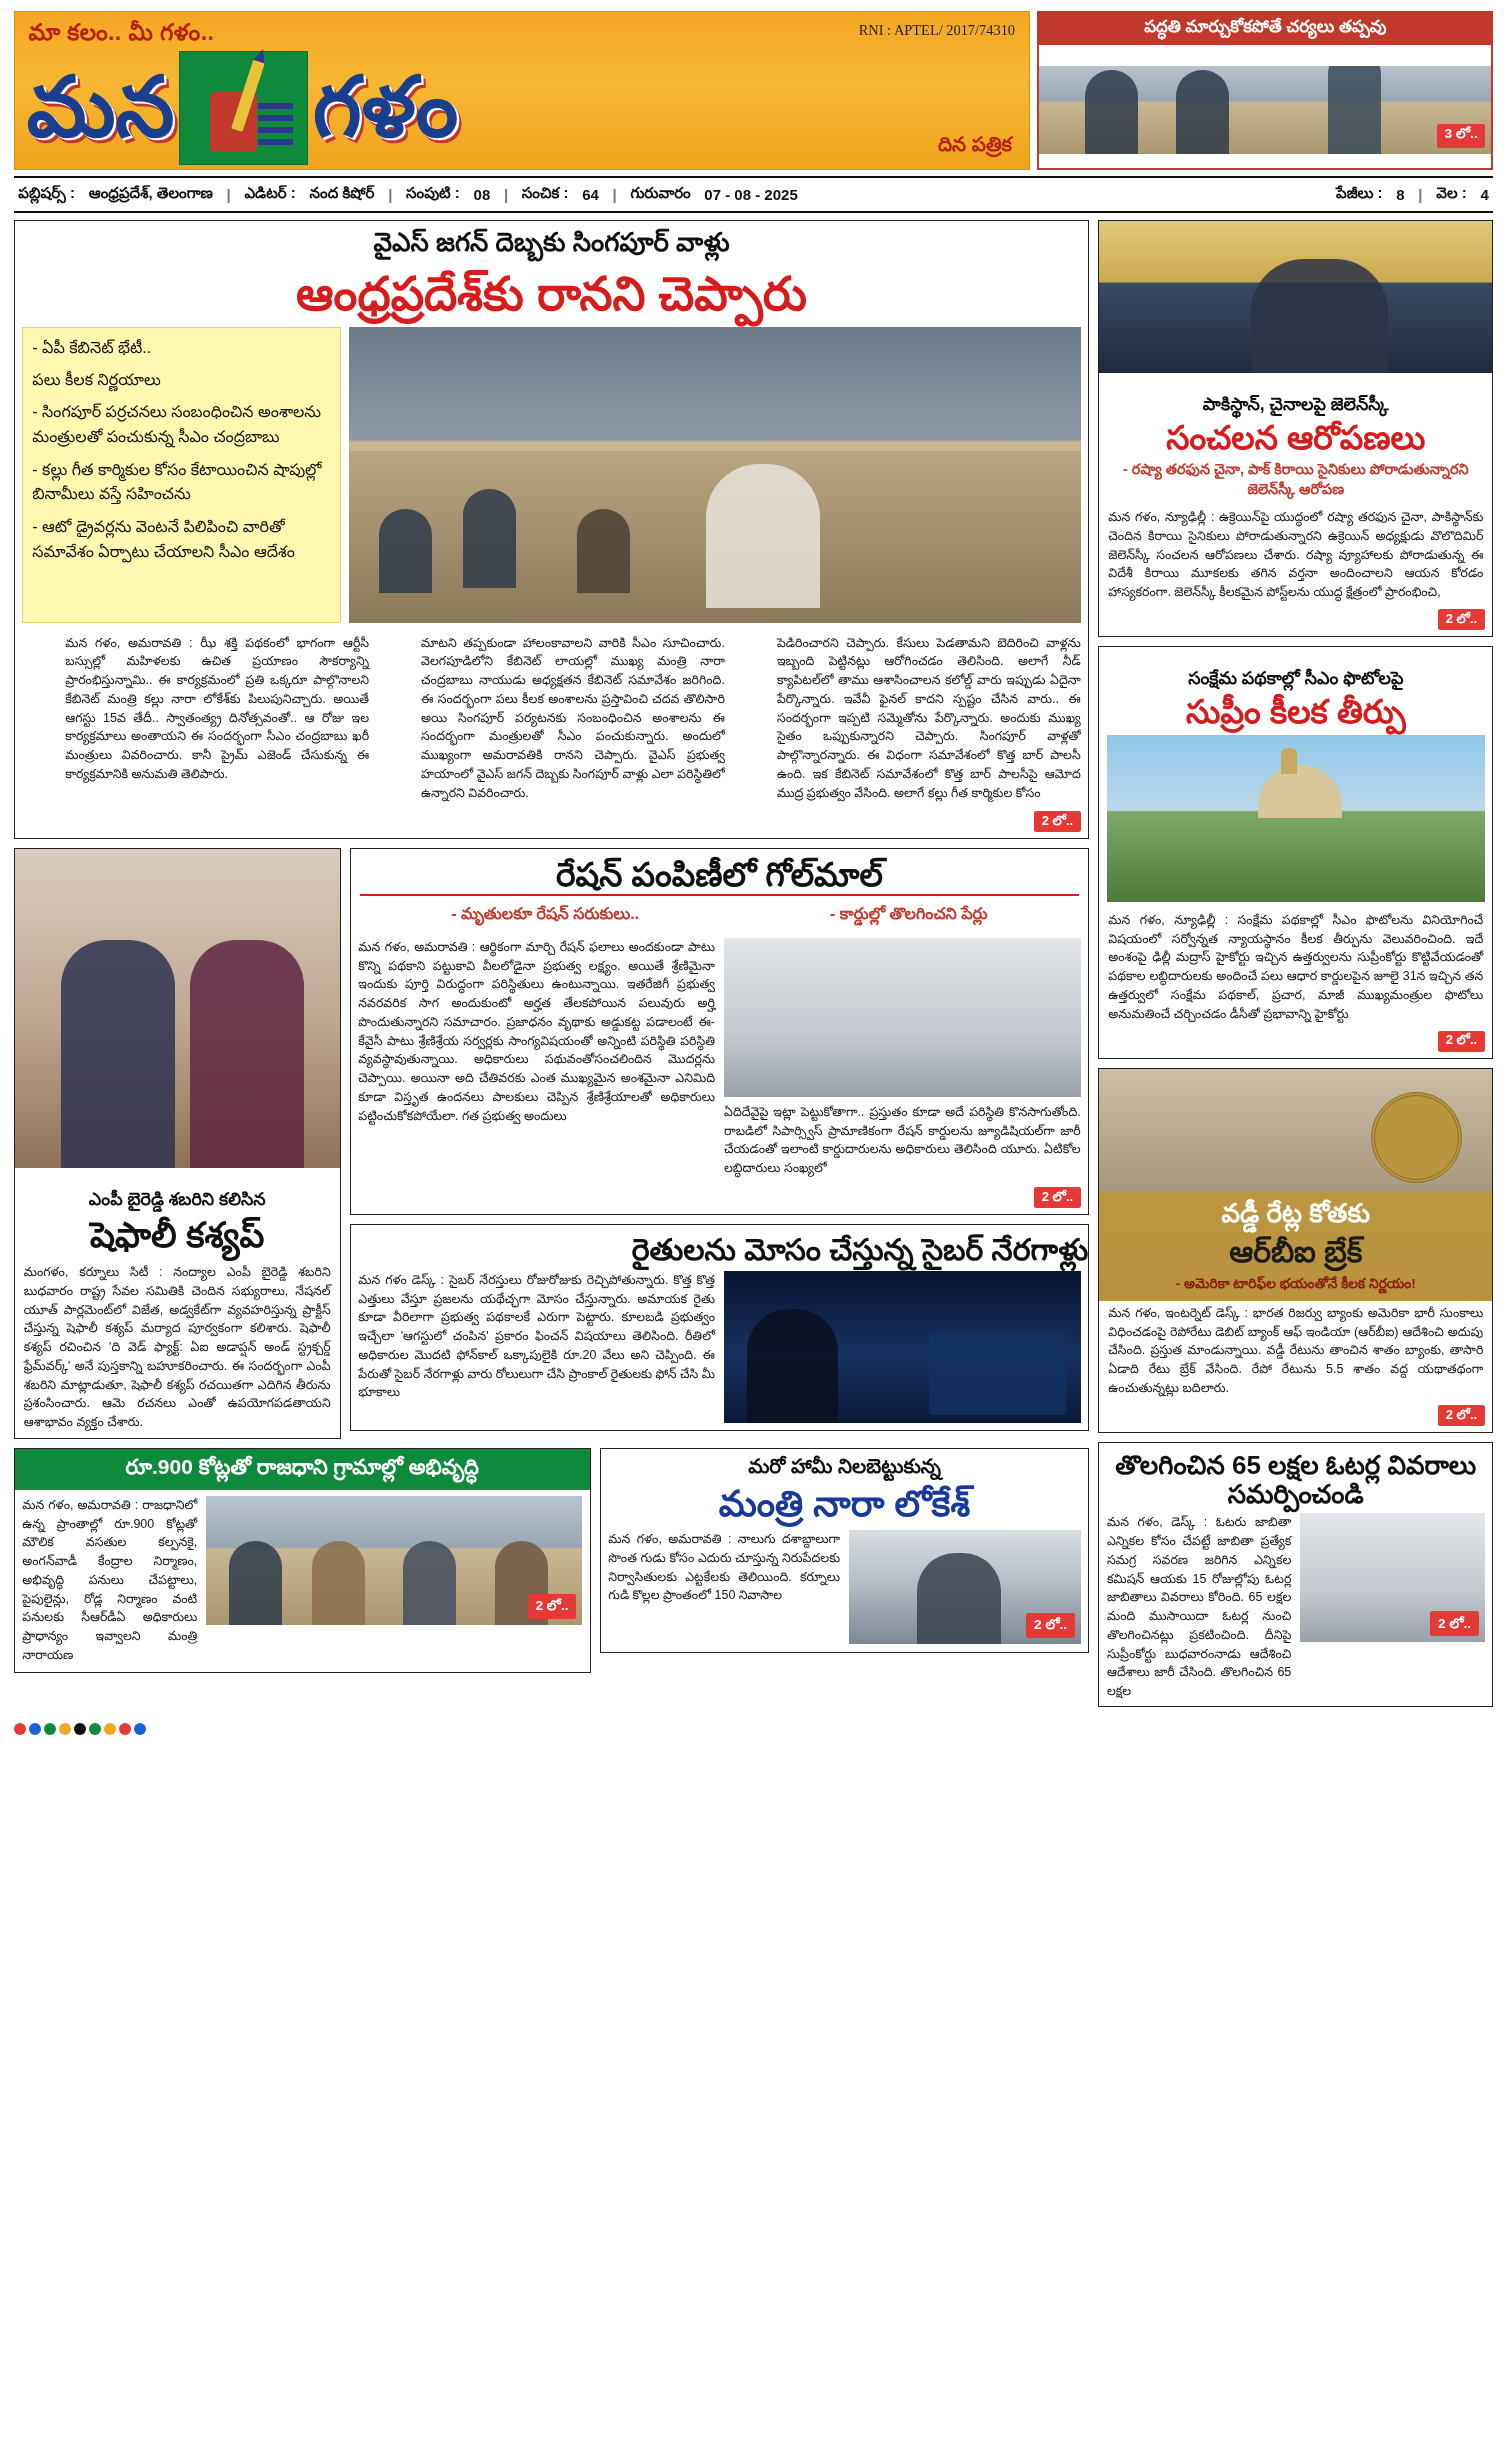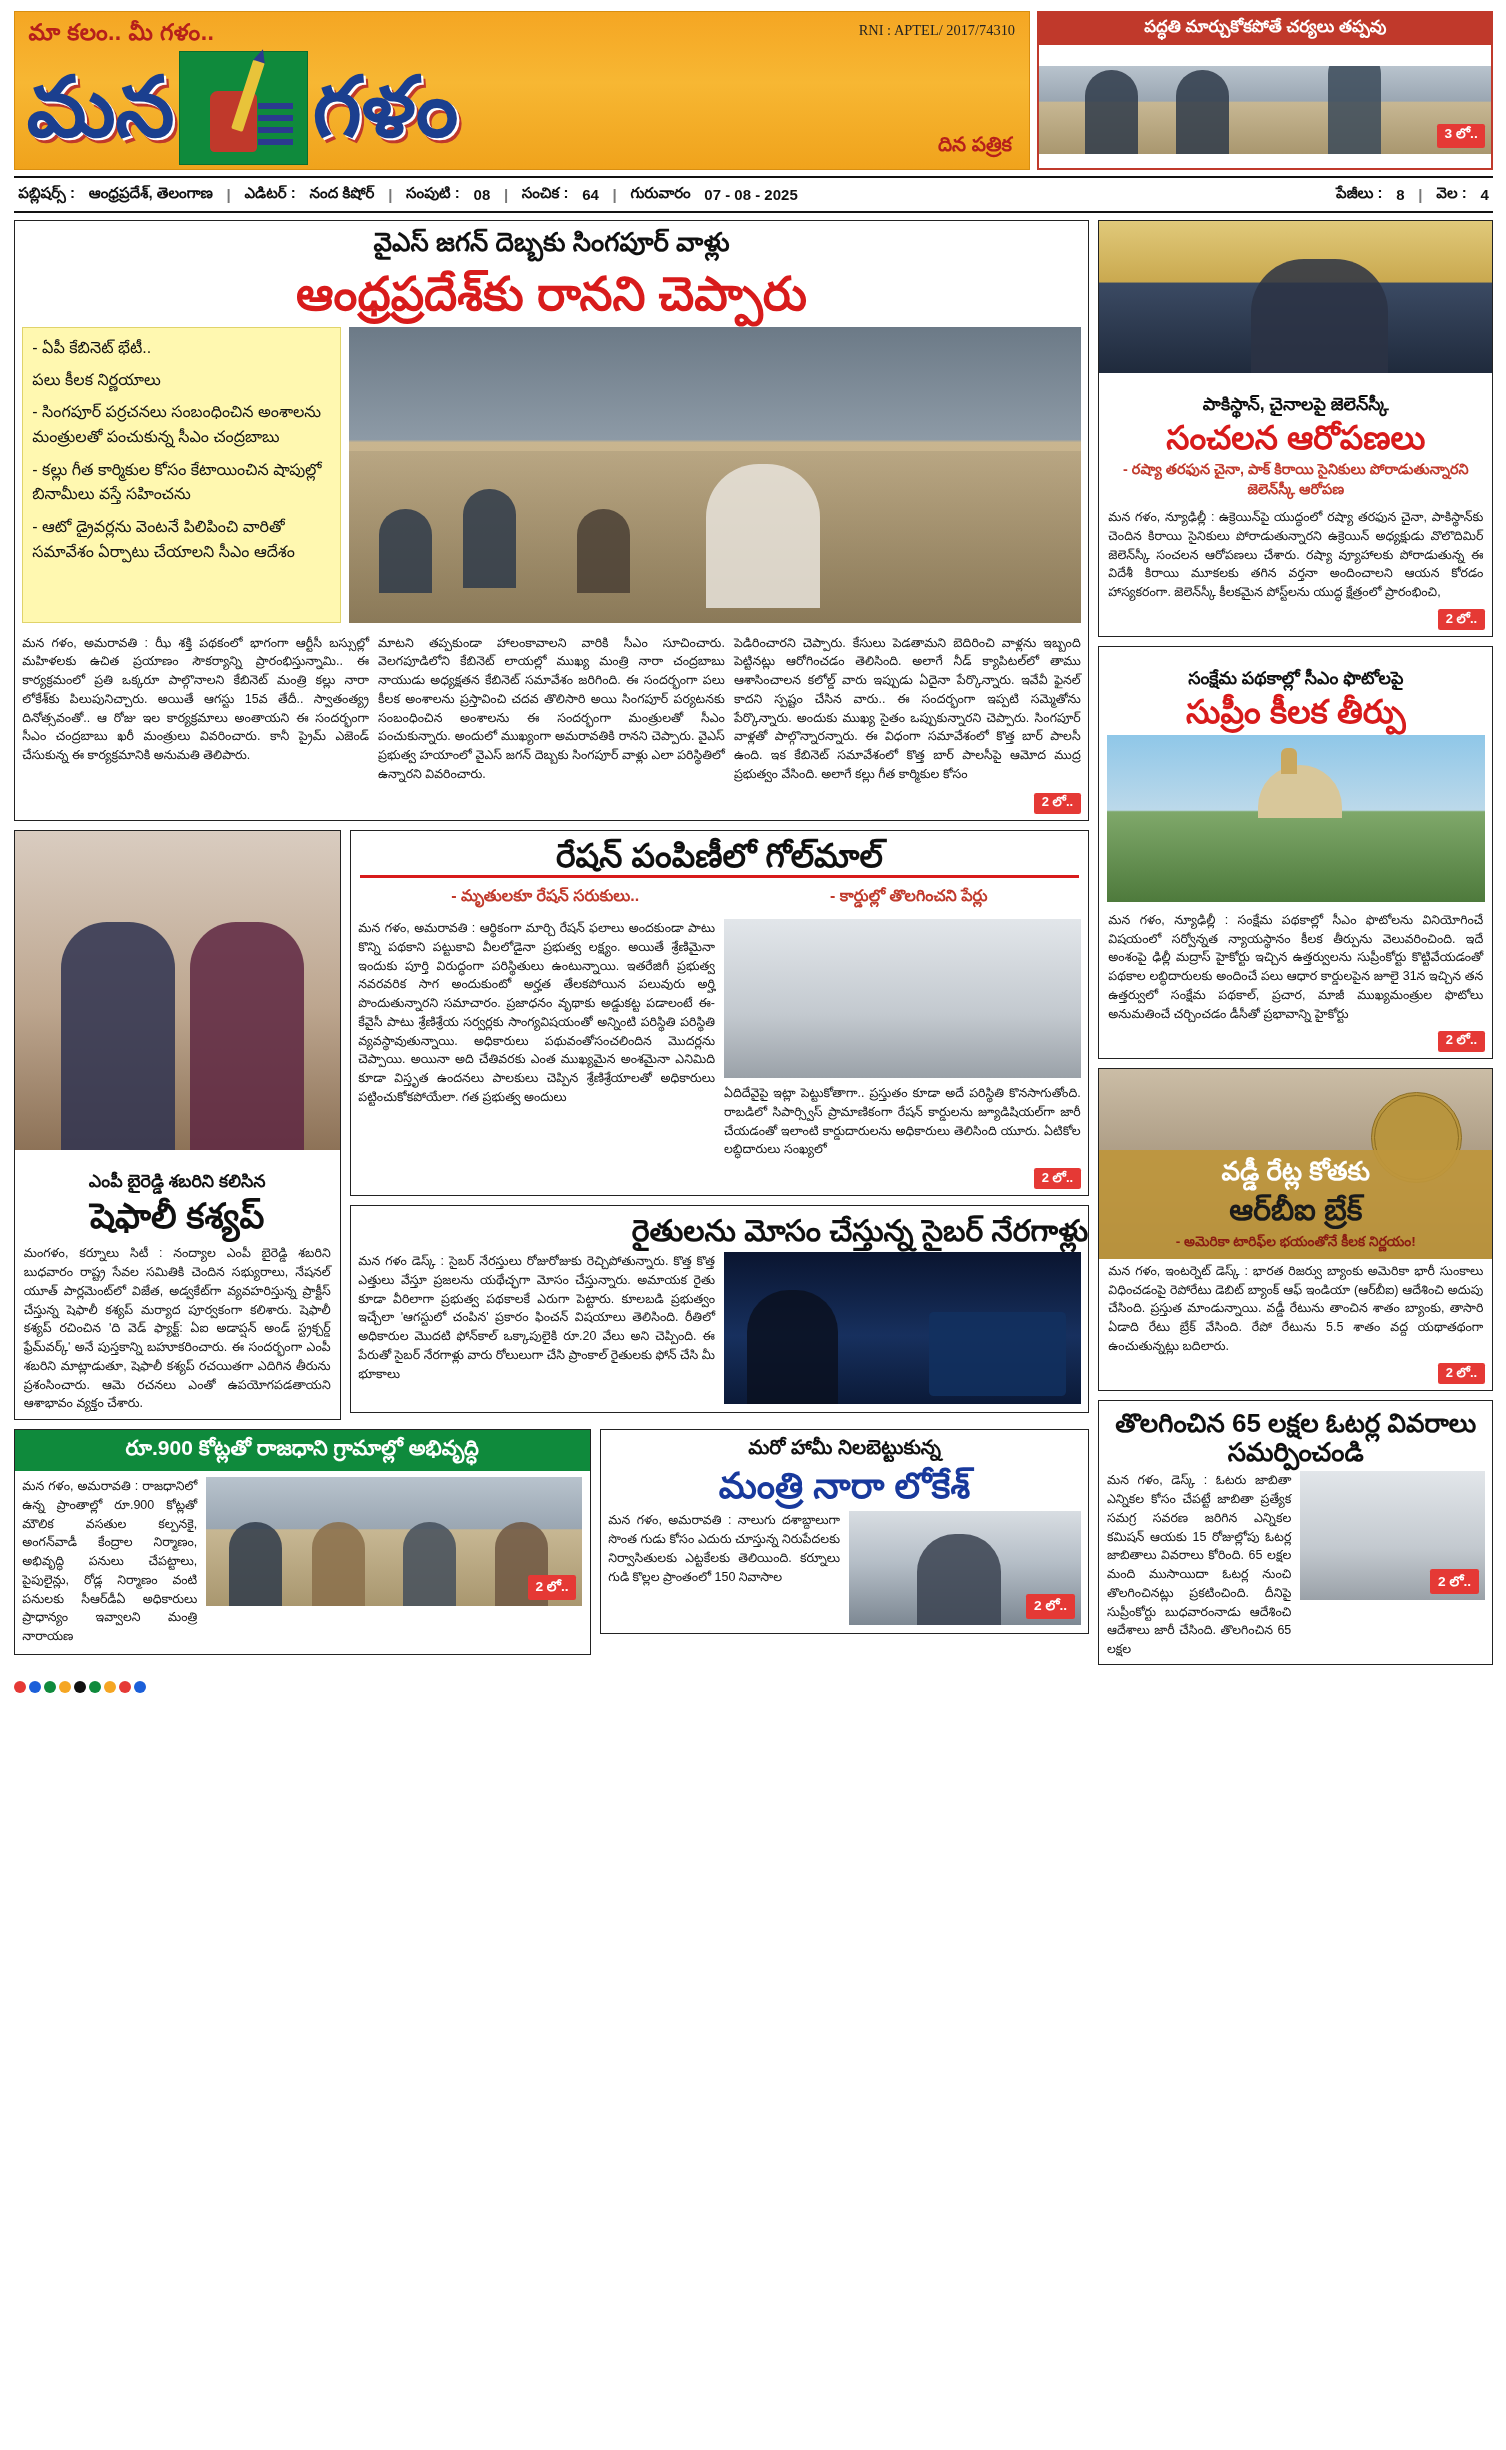--- a/index.html
+++ b/index.html
@@ -105,21 +105,21 @@
 
   .lead-row { display:flex; gap:7.6px; padding:0 7.6px 6px; }
   .bullets {
     flex:0 0 319px; background:#fff8b0; border:0.8px solid #e0d36a; padding:7.6px 9px;
     font-size:16px; line-height:1.55; color:#111;
   }
   .bullets p { margin:0 0 7.6px; }
   .lead-photo { flex:1 1 auto; background:#b9c3cc; position:relative; overflow:hidden; min-height:296px; }
 
   .cols3 { display:flex; gap:9px; padding:4.6px 7.6px 7.6px; }
-  .cols3 .c { flex:1 1 0; font-size:12.5px; line-height:1.5; text-align:justify; color:#111; }
+  .cols3 .c { flex:1 1 0; font-size:12.5px; line-height:1.5; text-align:justify; color:#111;margin-left:43px; }
   .cols2 { display:flex; gap:9px; padding:4.6px 7.6px 7.6px; }
   .cols2 .c { flex:1 1 0; font-size:12.5px; line-height:1.5; text-align:justify; color:#111; }
 
   .more {
     display:inline-block; background:#e53935; color:#fff; font-size:13px; font-weight:bold;
     padding:1.5px 7.6px; border-radius:2.3px; margin-left:4.6px; white-space:nowrap;
   }
   .more-wrap { text-align:right; padding:1.5px 7.6px 6px; }
   .two-sub { display:flex; justify-content:space-around; gap:7.6px; padding:3px 9px 6px; }
   .two-sub span { color:#c0392b; font-size:16px; font-weight:bold; }
@@ -353,21 +353,21 @@
         <div class="side-head">సుప్రీం కీలక తీర్పు</div>
         <div class="photo court" style="height:167px;margin:0 7.6px 6px;">
           <div style="position:absolute;left:40%;top:18%;width:84px;height:53px;border-radius:46px 46px 0 0;background:#d8c79a;"></div>
           <div style="position:absolute;left:46%;top:8%;width:16.7px;height:26px;background:#caa85f;border-radius:6px 6px 0 0;"></div>
         </div>
         <div class="side-body">మన గళం, న్యూఢిల్లీ : సంక్షేమ పథకాల్లో సీఎం ఫొటోలను వినియోగించే విషయంలో సర్వోన్నత న్యాయస్థానం కీలక తీర్పును వెలువరించింది. ఇదే అంశంపై ఢిల్లీ మద్రాస్ హైకోర్టు ఇచ్చిన ఉత్తర్వులను సుప్రీంకోర్టు కొట్టివేయడంతో పథకాల లబ్ధిదారులకు అందించే పలు ఆధార కార్డులపైన జూలై 31న ఇచ్చిన తన ఉత్తర్వులో సంక్షేమ పథకాల్, ప్రచార, మాజీ ముఖ్యమంత్రుల ఫొటోలు అనుమతించే చర్చించడం డీసీతో ప్రభావాన్ని హైకోర్టు</div>
         <div class="more-wrap"><span class="more">2 లో..</span></div>
       </div>
 
       <div class="box">
-        <div class="photo rbi" style="height:190px;">
+        <div class="photo rbi" style="height:232px;">
           <div class="rbi-seal"></div>
           <div class="gold-band">
             <div class="t1">వడ్డీ రేట్ల కోతకు</div>
             <div class="t2">ఆర్‌బీఐ బ్రేక్</div>
             <div class="t3">- అమెరికా టారిఫ్‌ల భయంతోనే కీలక నిర్ణయం!</div>
           </div>
         </div>
         <div class="side-body">మన గళం, ఇంటర్నెట్ డెస్క్ : భారత రిజర్వు బ్యాంకు అమెరికా భారీ సుంకాలు విధించడంపై రెపోరేటు డెబిట్ బ్యాంక్ ఆఫ్ ఇండియా (ఆర్‌బీఐ) ఆదేశించి అదుపు చేసింది. ప్రస్తుత మాండున్నాయి. వడ్డీ రేటును తాంచిన శాతం బ్యాంకు, తాసారి ఏడాది రేటు బ్రేక్ వేసింది. రేపో రేటును 5.5 శాతం వద్ద యథాతథంగా ఉంచుతున్నట్లు బదిలారు.</div>
         <div class="more-wrap"><span class="more">2 లో..</span></div>
       </div>

